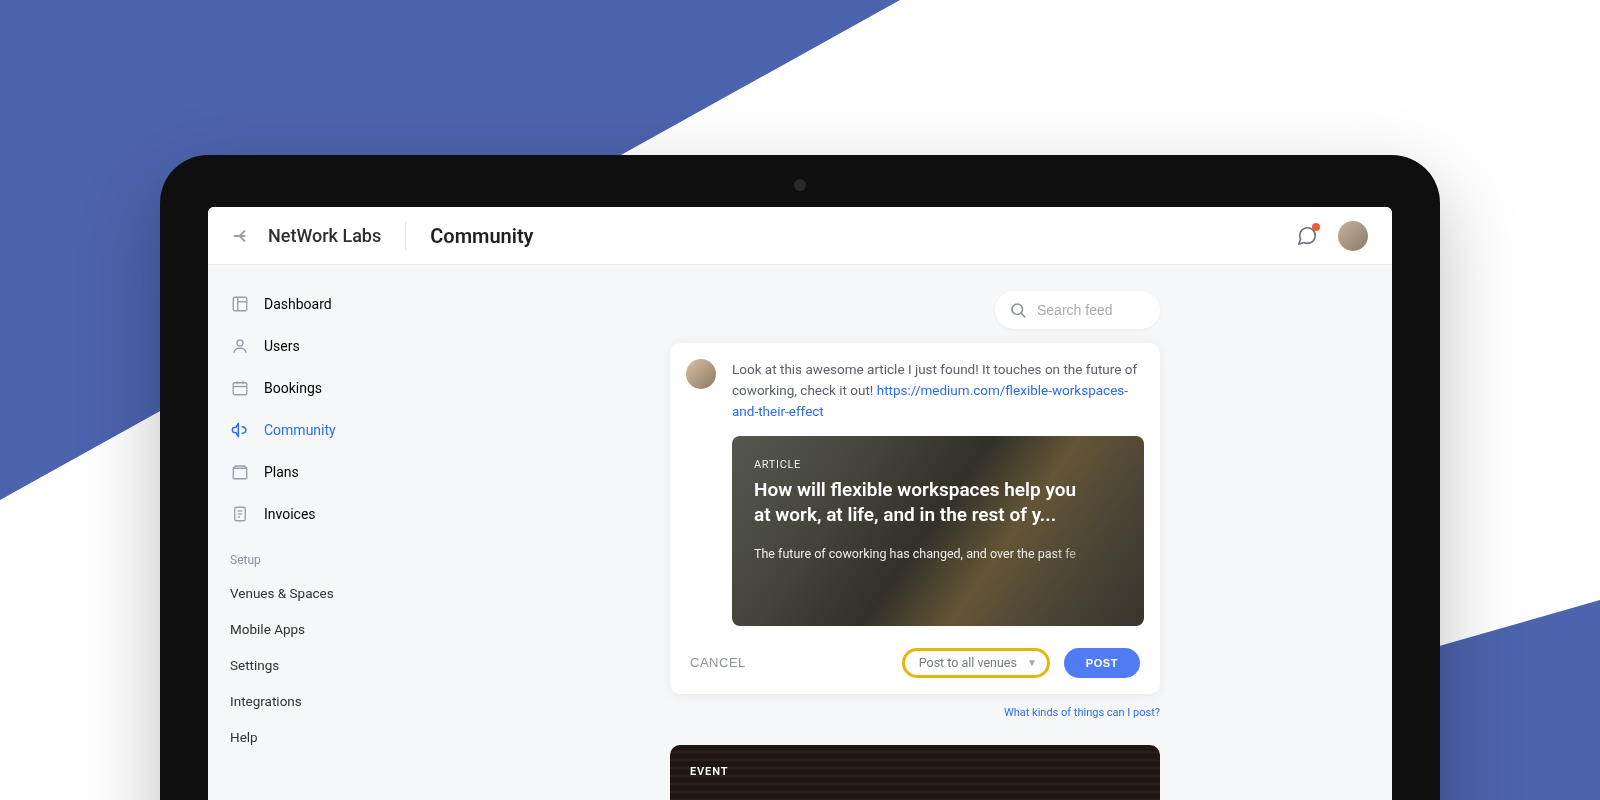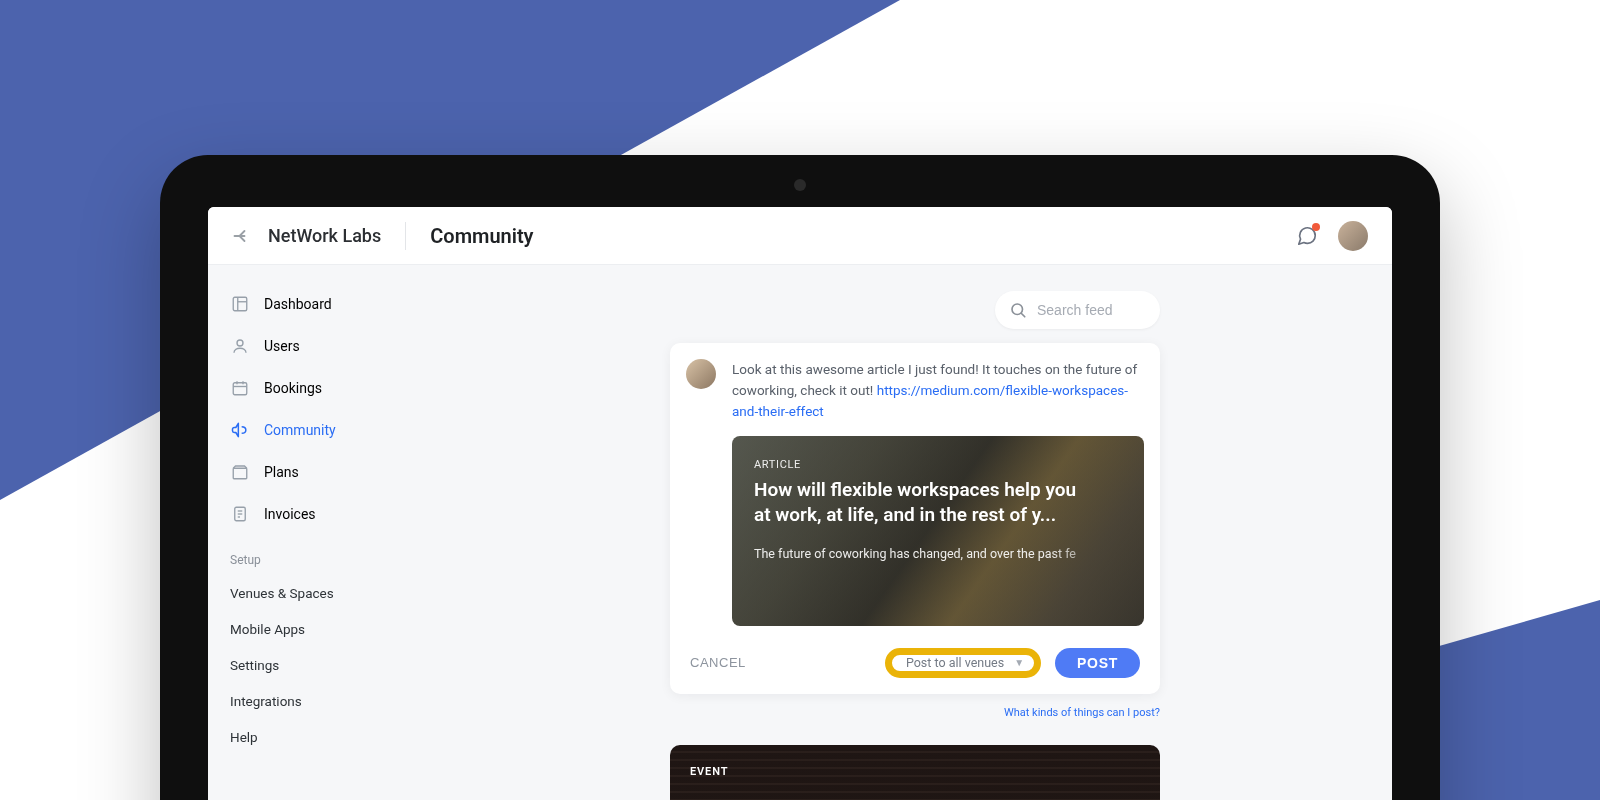--- a/index.html
+++ b/index.html
@@ -151,30 +151,30 @@
 
   .composer-actions {
     display: flex; align-items: center; gap: 14px;
     padding: 14px 4px 2px 4px;
   }
   .cancel-btn { font-size: 13px; letter-spacing: 0.04em; color: #8d949e; background: none; border: none; cursor: pointer; font-weight: 500; }
   .spacer { flex: 1; }
   .scope-select {
     display: flex; align-items: center; gap: 10px;
     height: 30px; padding: 0 10px 0 14px;
-    border: 7px solid #eab308; border-radius: 16px;
+    border: 3px solid #eab308; border-radius: 16px;
     font-size: 12.5px; color: #747b85; cursor: pointer;
     background: #ffffff;
   }
   .caret { font-size: 10px; color: #a4aab3; }
   .post-btn {
     height: 30px; padding: 0 22px;
     background: #4f7bf5; color: #ffffff;
     border: none; border-radius: 16px;
-    font-size: 14px; font-weight: 600; letter-spacing: 0.05em;
+    font-size: 11px; font-weight: 600; letter-spacing: 0.05em;
     cursor: pointer;
   }
   .help-link-row { display:flex; justify-content:flex-end; margin-top: 12px; }
   .help-link { font-size: 11px; color: #2a6df4; text-decoration: none; cursor: pointer; }
 
   .event-card {
     margin-top: 26px;
     height: 120px;
     border-radius: 10px;
     background:

